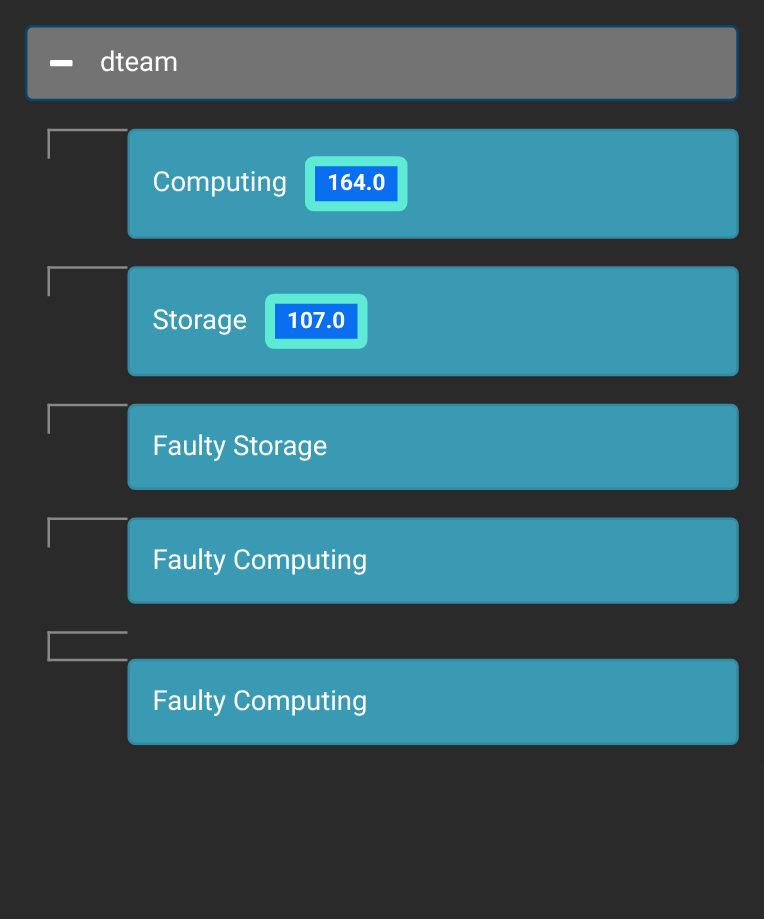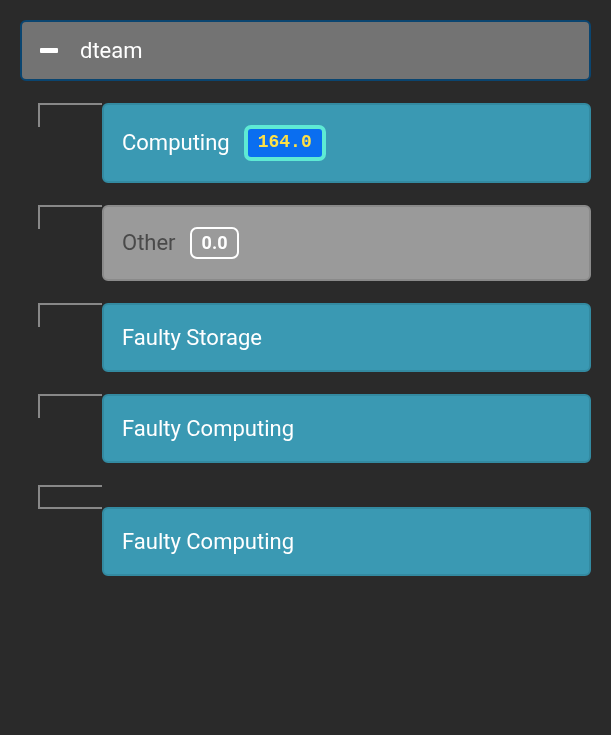--- a/index.html
+++ b/index.html
@@ -108,23 +108,22 @@
       padding: 4px 10px;
       font-size: 18px;
       font-weight: 700;
       display: inline-flex;
       align-items: center;
       justify-content: center;
       line-height: 1.1;
     }
     .badge.blue {
       background: #0a6ef0;
-      color: #fde047;
-      border: 4px solid #5eead4;
-      font-family: Liberation Mono, monospace;
+      color: #ffffff;
+      border: 8px solid #5eead4;
     }
     .badge.outline {
       background: transparent;
       color: #ffffff;
       border: 2px solid #ffffff;
     }
   </style>
 </head>
 <body>
 
@@ -136,23 +135,23 @@
   <div class="children-container" id="children">
       <div class="child-row">
         <div class="connector not-last"></div>
         <div class="child-node teal">
           <span class="child-label">Computing</span>
           <span class="badge blue">164.0</span>
         </div>
       </div>
       <div class="child-row">
         <div class="connector not-last"></div>
-        <div class="child-node gray">
-          <span class="child-label">Other</span>
-          <span class="badge outline">0.0</span>
+        <div class="child-node teal">
+          <span class="child-label">Storage</span>
+          <span class="badge blue">107.0</span>
         </div>
       </div>
       <div class="child-row">
         <div class="connector not-last"></div>
         <div class="child-node teal">
           <span class="child-label">Faulty Storage</span>
         </div>
       </div>
       <div class="child-row">
         <div class="connector not-last"></div>

